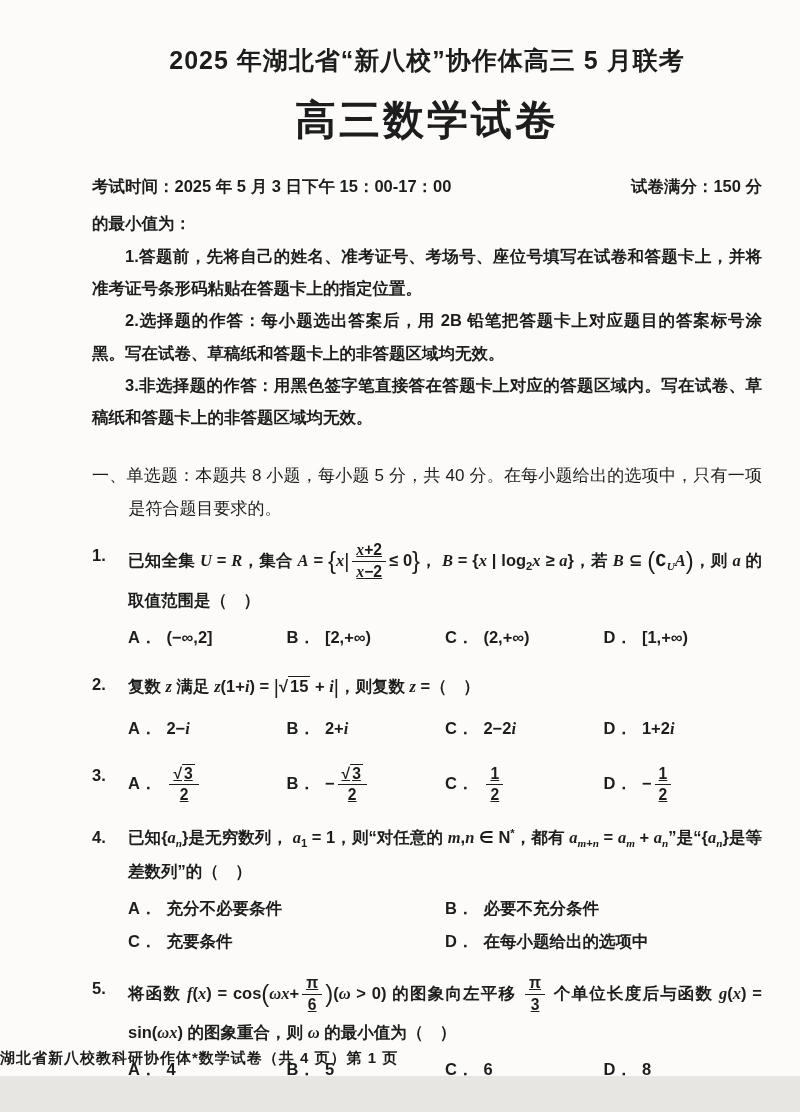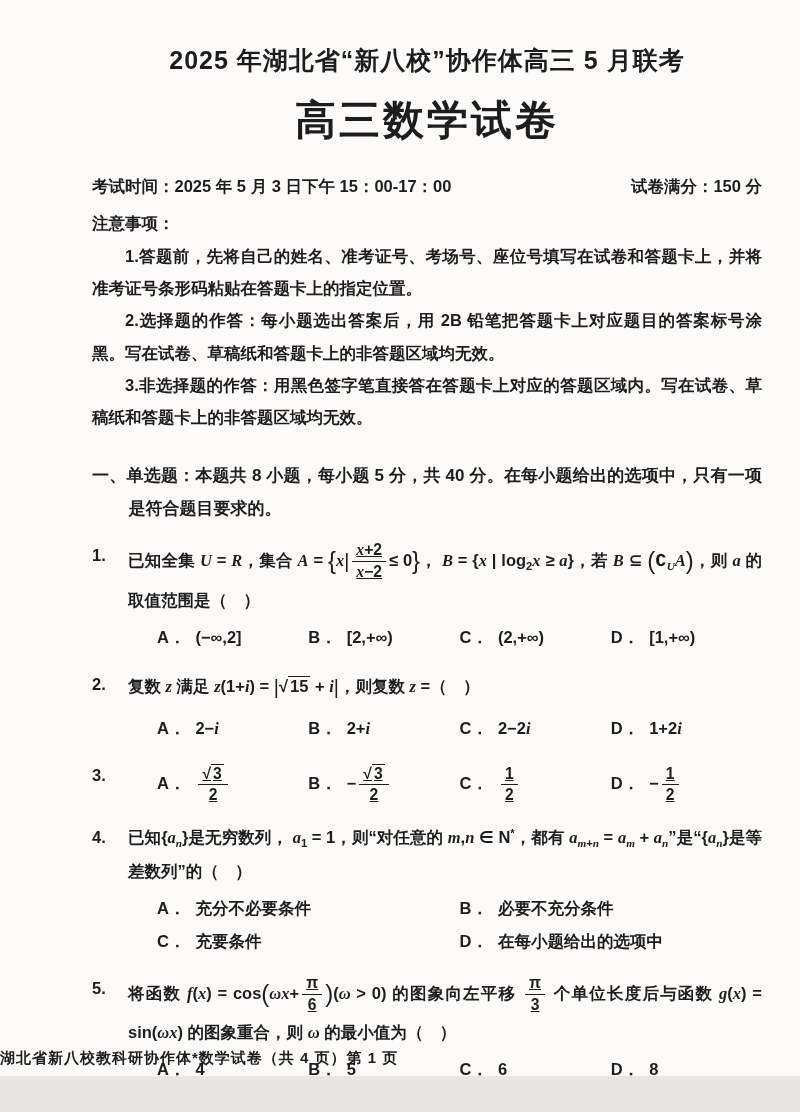--- a/index.html
+++ b/index.html
@@ -45,21 +45,21 @@
   p.notice{
     margin:0;
     font-size:16.5px;
     line-height:1.95;
     text-indent:2em;
     text-align:justify;
   }
   .section-head{
     margin-top:26px;
     font-size:17px;
-    font-weight:700;
+    font-weight:400;
     line-height:1.95;
     padding-left:2.15em;
     text-indent:-2.15em;
     text-align:justify;
   }
   .q{
     display:flex;
     margin-top:14px;
     font-size:16.5px;
   }
@@ -68,21 +68,20 @@
     flex:0 0 36px;
     line-height:2;
   }
   .qbody{flex:1;min-width:0;}
   .stem{line-height:2;text-align:justify;}
   .opts{
     display:flex;
     flex-wrap:wrap;
     margin-top:4px;
     line-height:2;
-    margin-left:29px;
   }
   .opts .opt{width:25%;box-sizing:border-box;}
   .opts.two-col .opt{width:50%;}
   .olabel{margin-right:10px;}
   
   i{font-family:"Liberation Serif","DejaVu Serif",serif;font-weight:600;}
   .fr{
     display:inline-block;
     vertical-align:middle;
     text-align:center;
@@ -120,21 +119,21 @@
 <div class="page">
 
   <div class="title1">2025 年湖北省“新八校”协作体高三 5 月联考</div>
   <div class="title2">高三数学试卷</div>
 
   <div class="info-row">
     <span>考试时间：2025 年 5 月 3 日下午 15：00-17：00</span>
     <span>试卷满分：150 分</span>
   </div>
 
-  <div class="notice-title">注意事项：</div>
+  <div class="notice-title">的最小值为：</div>
   <p class="notice">1.答题前，先将自己的姓名、准考证号、考场号、座位号填写在试卷和答题卡上，并将准考证号条形码粘贴在答题卡上的指定位置。</p>
   <p class="notice">2.选择题的作答：每小题选出答案后，用 2B 铅笔把答题卡上对应题目的答案标号涂黑。写在试卷、草稿纸和答题卡上的非答题区域均无效。</p>
   <p class="notice">3.非选择题的作答：用黑色签字笔直接答在答题卡上对应的答题区域内。写在试卷、草稿纸和答题卡上的非答题区域均无效。</p>
 
   <div class="section-head">一、单选题：本题共 8 小题，每小题 5 分，共 40 分。在每小题给出的选项中，只有一项是符合题目要求的。</div>
 
   <div class="q">
     <span class="qnum">1.</span>
     <div class="qbody">
       <div class="stem">已知全集 <i>U</i> = <i>R</i>，集合 <i>A</i> = <span class="big">{</span><i>x</i><span class="mid">|</span><span class="fr"><span class="nu"><i>x</i>+2</span><span class="de"><i>x</i>−2</span></span>≤ 0<span class="big">}</span>， <i>B</i> = {<i>x</i> | log<sub>2</sub><i>x</i> ≥ <i>a</i>}，若 <i>B</i> ⊆ <span class="big">(</span>∁<sub><i>U</i></sub><i>A</i><span class="big">)</span>，则 <i>a</i> 的取值范围是（　）</div>

